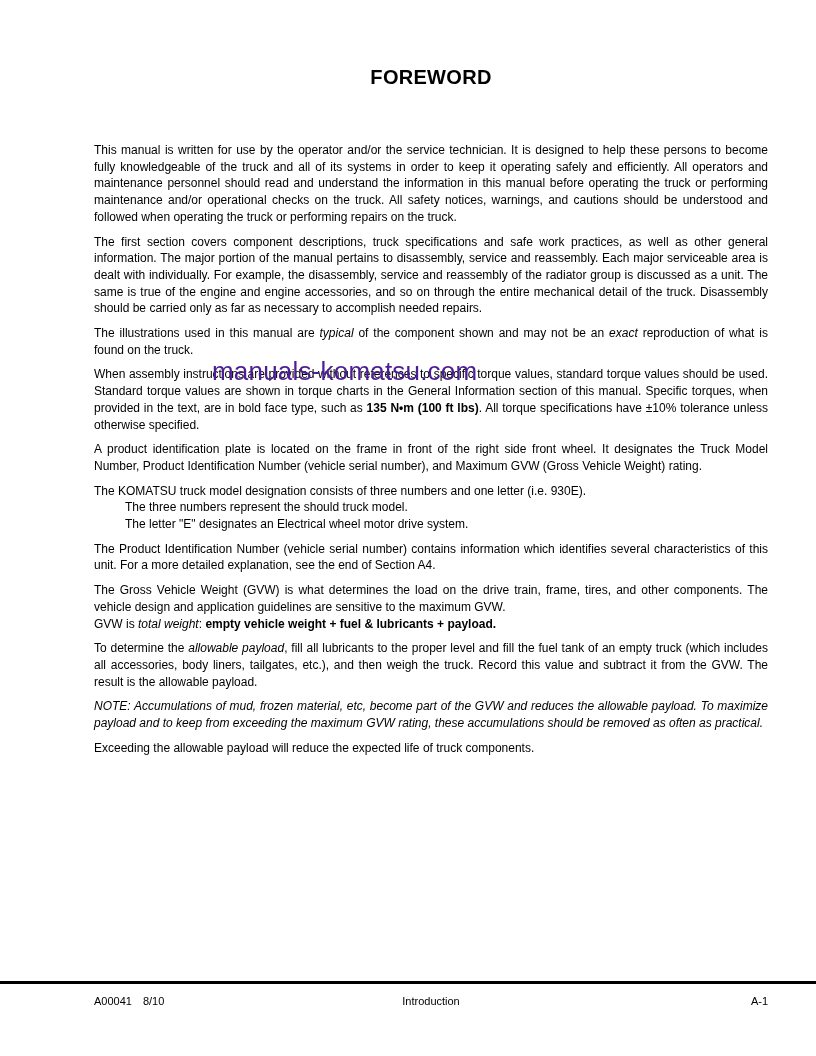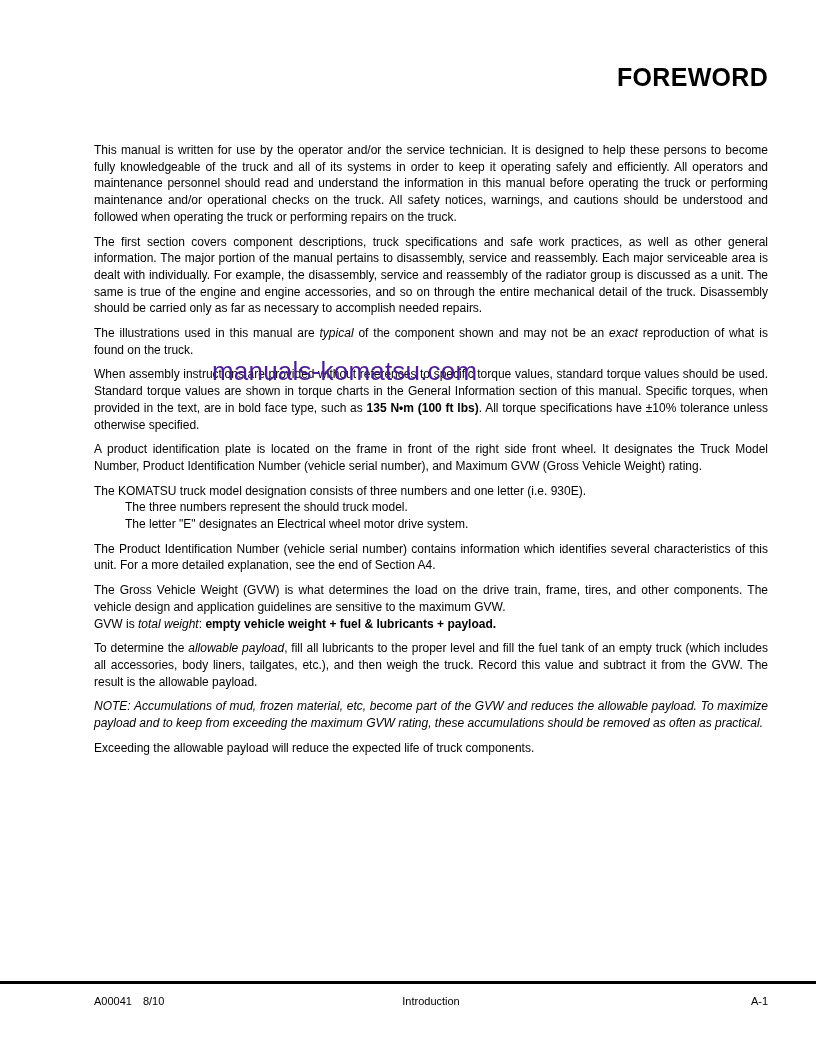--- a/index.html
+++ b/index.html
@@ -13,22 +13,22 @@
     overflow:hidden;
   }
   .content {
     position:absolute;
     left:94px; top:0;
     width:674px;
   }
   .title {
     margin-top:66px;
     margin-bottom:54px;
-    text-align:right;
-    font-size:25px;
+    text-align:center;
+    font-size:20px;
     font-weight:bold;
     line-height:22px;
     letter-spacing:0.3px;
   }
   .content p {
     font-size:12px;
     line-height:16.7px;
     text-align:justify;
     margin-bottom:8px;
   }

